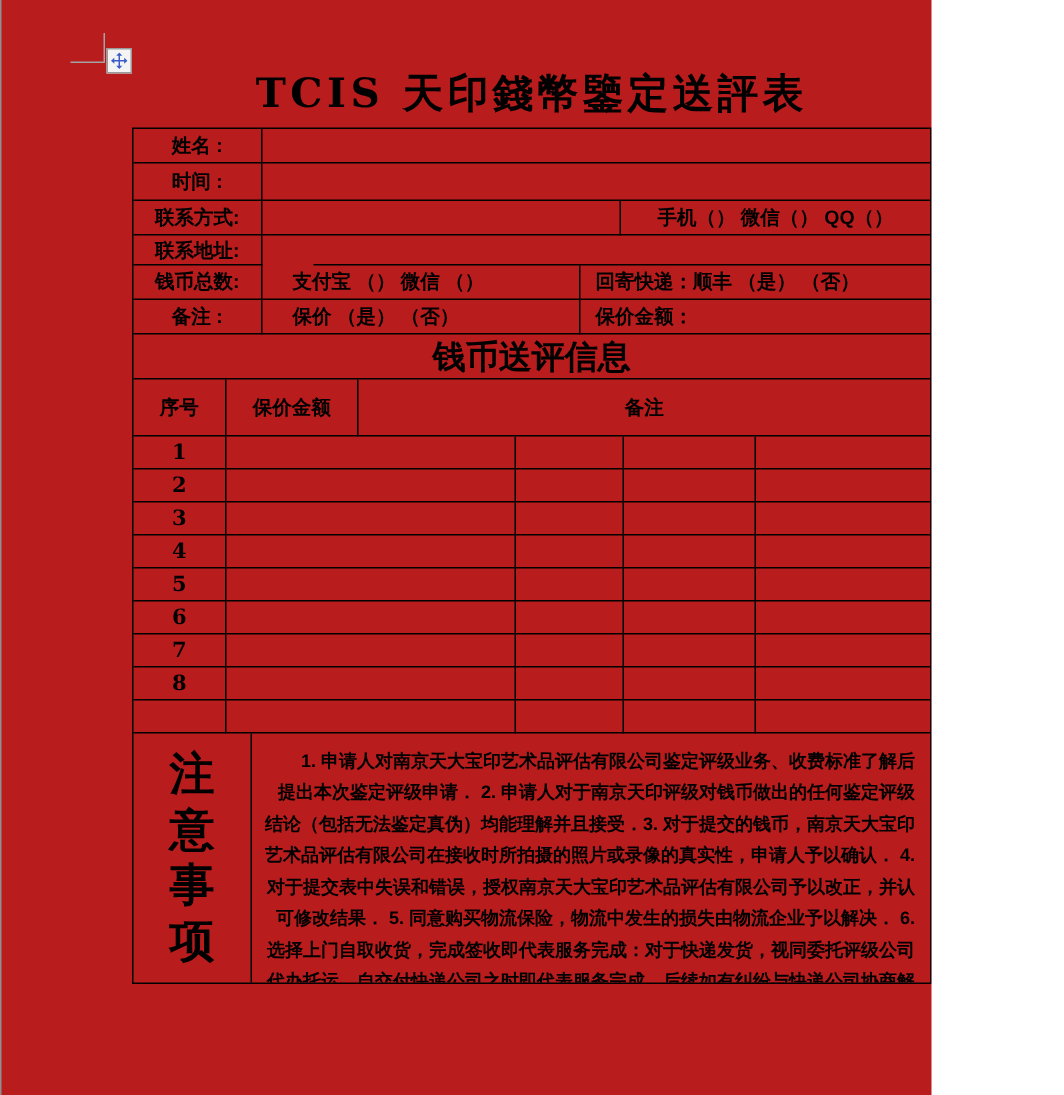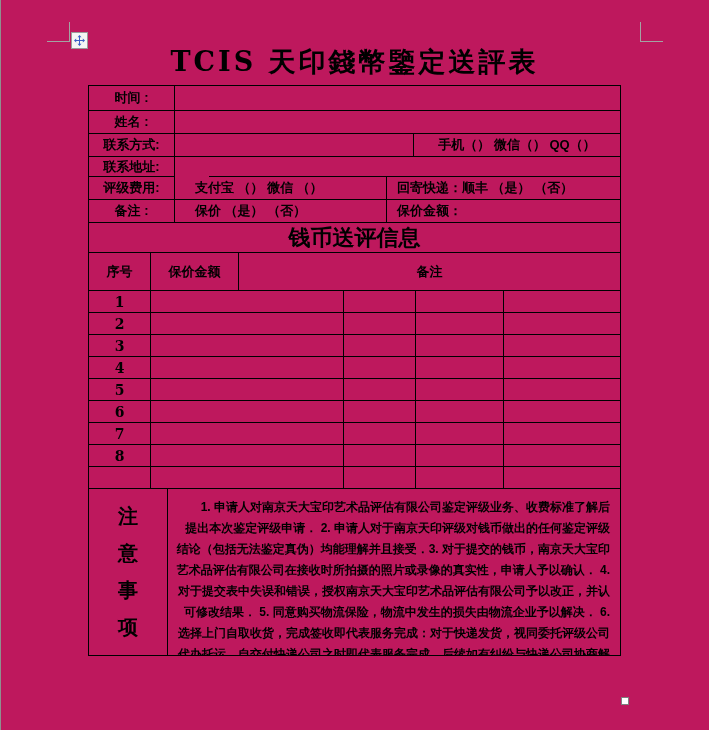--- a/index.html
+++ b/index.html
@@ -1,16 +1,16 @@
 <!DOCTYPE html>
 <html><head>
 <meta charset="utf-8">
 <style>
   html,body{margin:0;padding:0;background:#fff;}
-  .page{position:relative;width:709px;height:730px;background:#be185d;overflow:hidden;
+  .page{position:relative;width:621px;height:730px;background:#b91c1c;overflow:hidden;
         font-family:"Liberation Sans",sans-serif;color:#000;}
   .page-edge{position:absolute;left:0;top:0;width:1px;height:730px;background:#8f8f8f;}
   
   .crop{position:absolute;}
   .crop .v,.crop .h{position:absolute;background:#a3a3a3;}
   .crop-tl .v{left:22px;top:0;width:1px;height:20px;}
   .crop-tl .h{left:0;top:19px;width:23px;height:1px;}
   .crop-tr .v{left:0;top:0;width:1px;height:20px;}
   .crop-tr .h{left:0;top:19px;width:23px;height:1px;}
   
@@ -37,21 +37,21 @@
   .w-no{width:62px;} .w-name{width:193px;} .w-qty{width:72px;} .w-fee{width:88px;}
   .w-tot{width:253px;} .w-note{width:79px;}
   
   .h25{height:25px;} .h23{height:23px;} .h20{height:20px;gap:34px;}
   .h-sec{height:30px;} .h-cols{height:38px;} .h-item{height:22px;}
   .h-tot{height:39px;} .h-note{height:166px;}
   .sec-head{font-size:22px;}
   .num{font-family:"DejaVu Serif",serif;font-size:14px;}
   .notes-cell{display:block;padding:8px 10px 6px 8px;font-size:12px;line-height:21px;
         text-align:justify;text-indent:13px;}
-  .vlabel{width:32px;font-size:20px;line-height:37px;word-break:break-all;text-align:center;
+  .vlabel{width:32px;font-size:30px;line-height:37px;word-break:break-all;text-align:center;
         font-family:"DejaVu Serif",serif;font-weight:bold;}
 </style>
 </head>
 <body>
 
 <div class="page">
   <div class="page-edge"></div>
 
   <div class="crop crop-tl" style="left:47px;top:22px;width:23px;height:20px;">
       <span class="v"></span>
@@ -72,43 +72,43 @@
         <polygon points="0,5.5 2.2,3.5 2.2,7.5"></polygon>
         <polygon points="11,5.5 8.8,3.5 8.8,7.5"></polygon>
       </g>
     </svg>
   </div>
 
   <h1 class="title">TCIS 天印錢幣鑒定送評表</h1>
 
   <div class="tbl">
 
+    <div class="row h23">
+      <div class="c ctr w-label">姓名 :</div>
+      <div class="c last"></div>
+    </div>
+
     <div class="row h25">
       <div class="c ctr w-label">时间 :</div>
-      <div class="c last"></div>
-    </div>
-
-    <div class="row h23">
-      <div class="c ctr w-label">姓名 :</div>
       <div class="c last"></div>
     </div>
 
     <div class="row h23">
       <div class="c ctr w-label">联系方式:</div>
       <div class="c w-mid-a"></div>
       <div class="c last ctr">手机（）  微信（）  QQ（）</div>
     </div>
 
     <div class="row h20">
       <div class="c ctr w-label">联系地址:</div>
       <div class="c last"></div>
     </div>
 
     <div class="row h23">
-      <div class="c ctr w-label">评级费用:</div>
+      <div class="c ctr w-label">钱币总数:</div>
       <div class="c w-mid-b pl20">支付宝 （）   微信 （）</div>
       <div class="c last pl10">回寄快递：顺丰 （是） （否）</div>
     </div>
 
     <div class="row h23">
       <div class="c ctr w-label">备注 :</div>
       <div class="c w-mid-b pl20">保价   （是）   （否）</div>
       <div class="c last pl10">保价金额：</div>
     </div>
 

